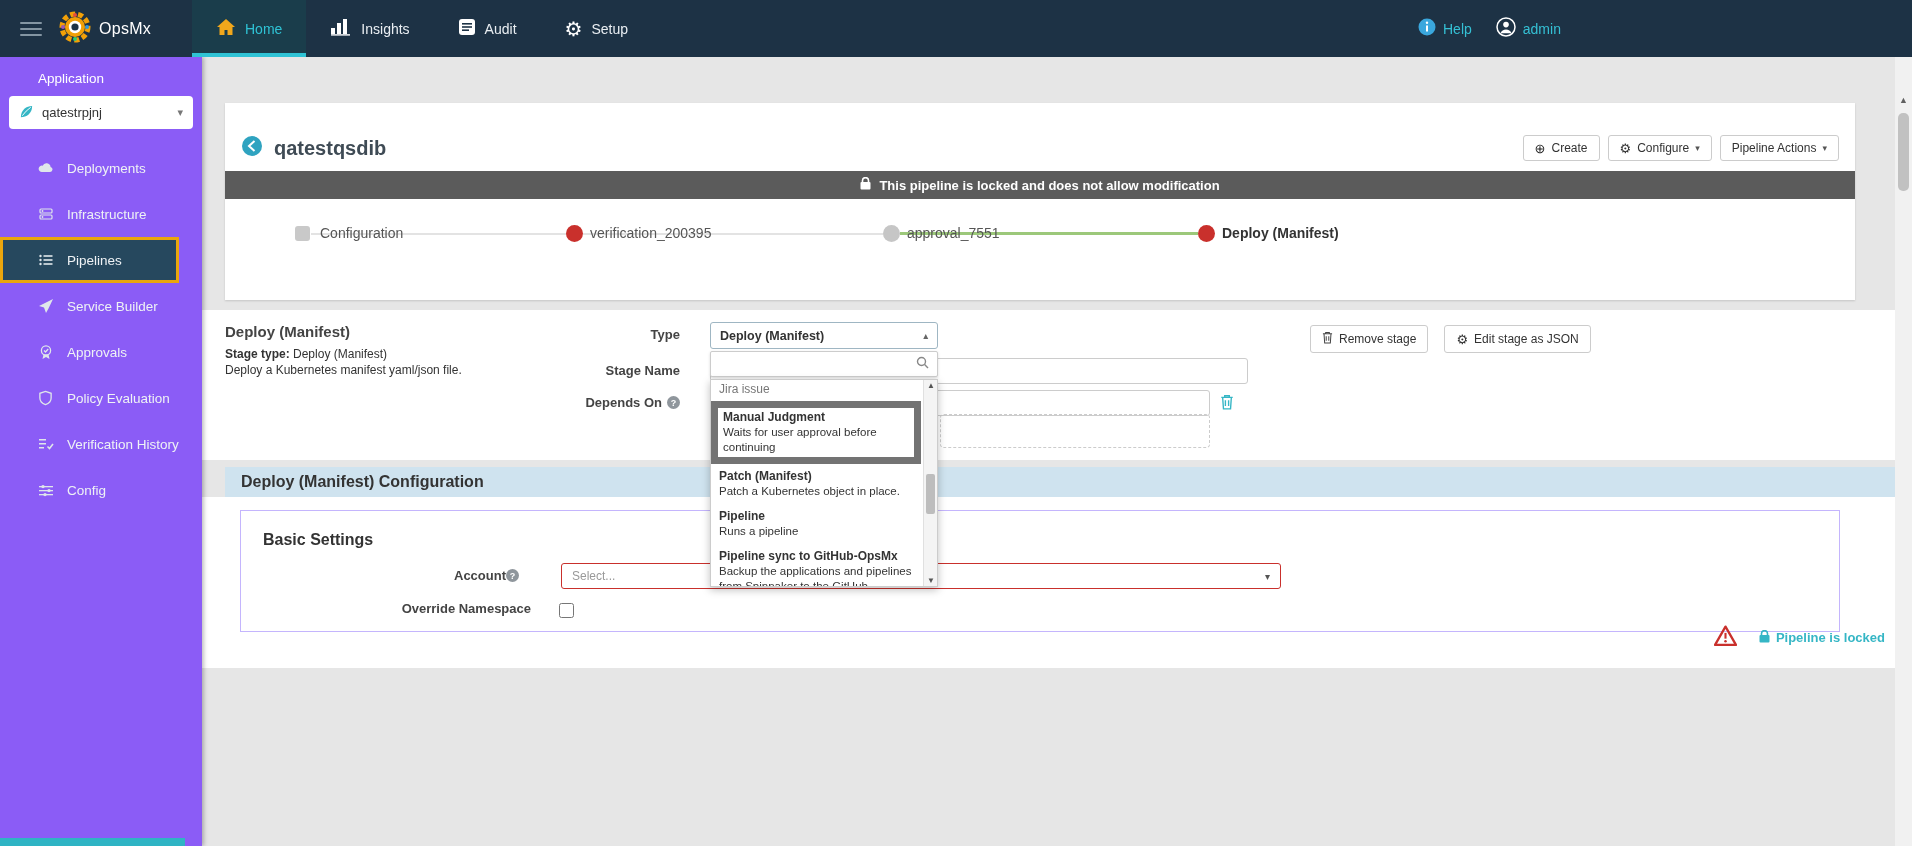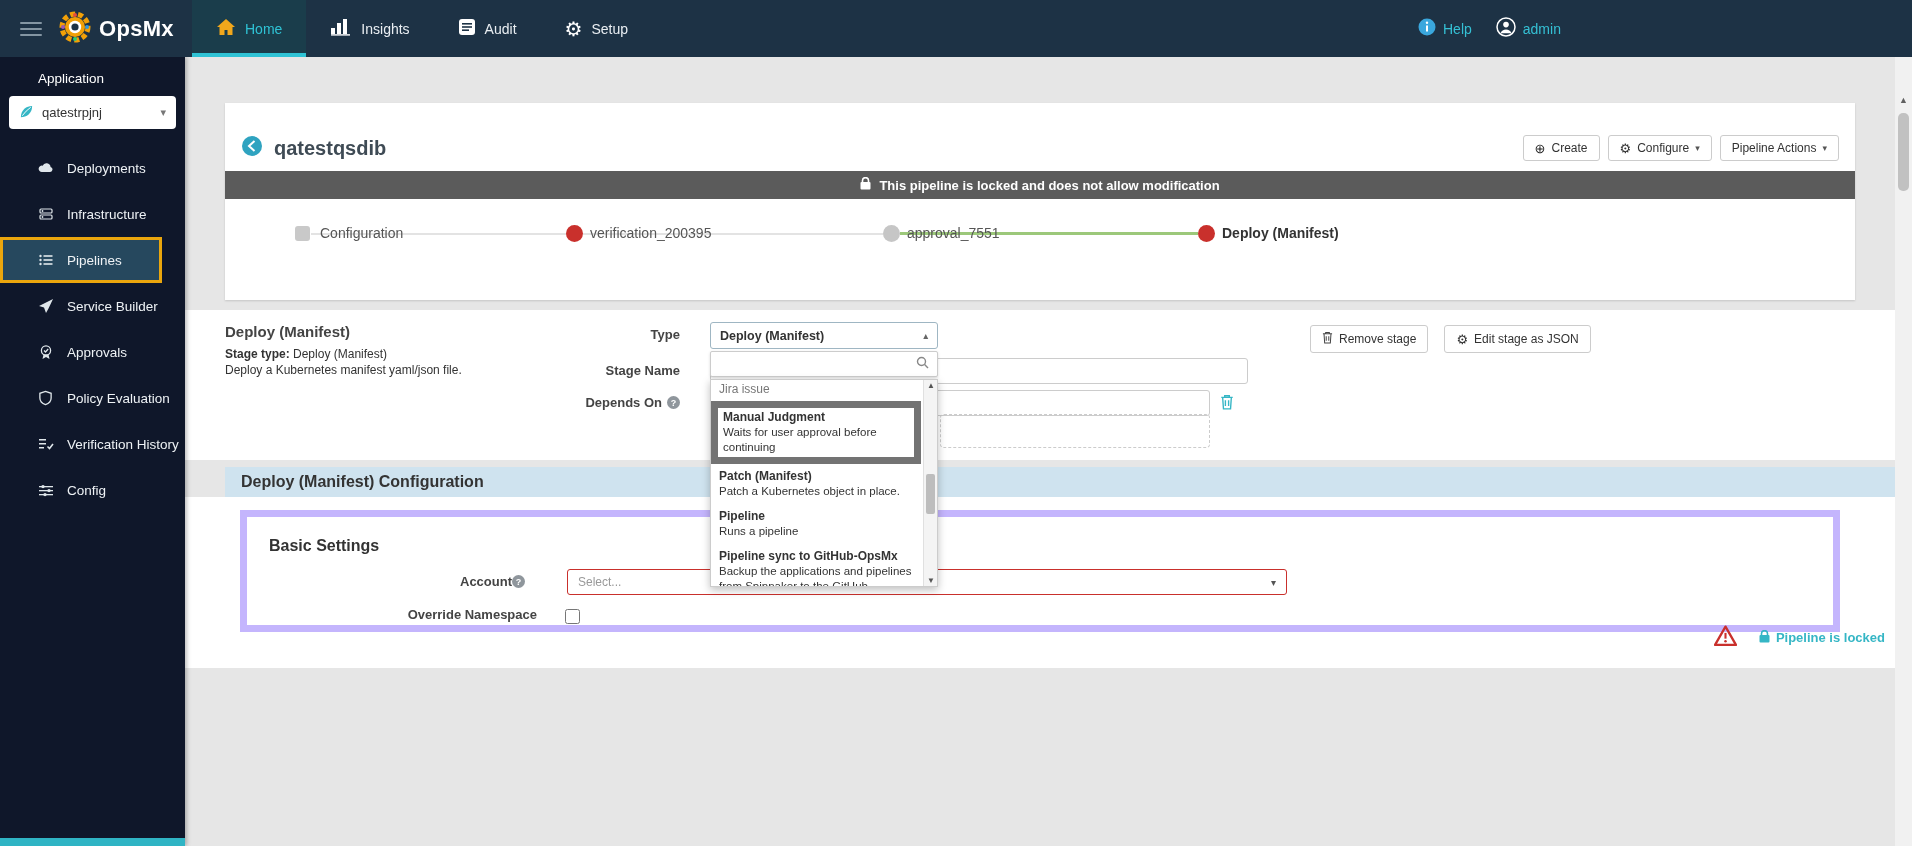--- a/index.html
+++ b/index.html
@@ -5,29 +5,29 @@
   *{box-sizing:border-box;margin:0;padding:0}
   html,body{width:1912px;height:846px}
   body{font-family:"Liberation Sans",sans-serif;background:#e6e6e6;overflow:hidden}
   .screen{position:relative;width:1912px;height:846px}
 
   
   .topbar{position:absolute;top:0;left:0;width:1912px;height:57px;background:#1d3245;display:flex;align-items:center;z-index:30}
   .hamburger{margin-left:20px;width:22px;display:flex;flex-direction:column;gap:4px;cursor:pointer}
   .hamburger i{display:block;height:2px;background:#8496a3;border-radius:1px}
   .brand{display:flex;align-items:center;gap:7px;margin-left:16px;width:124px;cursor:pointer}
-  .brand-name{color:#fff;font-size:22px;font-weight:bold;letter-spacing:.3px}
+  .brand-name{color:#fff;font-size:16px;font-weight:normal;letter-spacing:.3px}
   .topnav{display:flex;height:57px;margin-left:10px}
   .tab{display:flex;align-items:center;gap:9px;padding:0 24px;color:#e9eef2;font-size:14px;cursor:pointer}
   .tab.active{background:#1a3d4b;border-bottom:4px solid #2fc3d5;color:#2fc3d5;padding-top:4px}
   .top-right{position:absolute;left:1418px;top:0;height:57px;display:flex;align-items:center;gap:24px}
   .top-link{display:flex;align-items:center;gap:7px;color:#35c0d4;font-size:14px;cursor:pointer}
 
   
-  .sidebar{position:absolute;top:57px;left:0;width:185px;height:789px;background:#0f172a;z-index:25;box-shadow:2px 0 4px rgba(0,0,0,.25)}
+  .sidebar{position:absolute;top:57px;left:0;width:202px;height:789px;background:#8b5cf6;z-index:25;box-shadow:2px 0 4px rgba(0,0,0,.25)}
   .app-label{color:#fff;font-size:13.5px;padding:14px 0 10px 38px}
   .app-select{margin:0 9px;background:#fff;border-radius:4px;height:33px;display:flex;align-items:center;gap:8px;padding:0 10px;font-size:13px;color:#333;cursor:pointer}
   .app-select .chev{margin-left:auto;color:#777;font-size:11px}
   .side-nav{margin-top:16px}
   .side-item{display:flex;align-items:center;gap:13px;height:46px;padding-left:37px;color:#eef2f5;font-size:13.5px;cursor:pointer}
   .side-item .icon{width:17px;display:flex;justify-content:center}
   .side-item.active{background:#26485e;border:3px solid #eaa60d;margin-right:23px;padding-left:34px}
   .sidebar-strip{position:absolute;bottom:0;left:0;width:185px;height:8px;background:#2fb4c4}
 
   
@@ -86,21 +86,21 @@
   .dd-option.partial .t{font-weight:normal;color:#777}
   .dd-option.hl{border:7px solid #737373;padding:2px 5px}
   .dd-scroll{position:absolute;right:0;top:0;bottom:0;width:14px;background:#f4f4f4;border-left:1px solid #e0e0e0}
   .dd-scroll .up{position:absolute;top:1px;left:3px;font-size:8px;color:#555;cursor:pointer}
   .dd-scroll .down{position:absolute;bottom:1px;left:3px;font-size:8px;color:#555;cursor:pointer}
   .dd-scroll .thumb{position:absolute;top:94px;left:2px;width:9px;height:40px;background:#bdbdbd;border-radius:2px;cursor:pointer}
 
   
   .config-header{position:absolute;left:40px;top:410px;width:1722px;height:30px;background:#cfe3ef;font-size:16px;font-weight:bold;color:#333;line-height:30px;padding-left:16px}
   .panel2{position:absolute;left:0;top:440px;width:1710px;height:171px;background:#fff}
-  .basic-card{position:absolute;left:55px;top:13px;width:1600px;height:122px;border:7px solid #c4b5fd;background:#fff}
+  .basic-card{position:absolute;left:55px;top:13px;width:1600px;height:122px;border:1px solid #c4b5fd;background:#fff}
   .basic-title{position:absolute;left:22px;top:20px;font-size:16px;font-weight:bold;color:#333}
   .b-label{position:absolute;display:flex;justify-content:flex-end;align-items:center;font-size:13px;font-weight:bold;color:#444}
   .account-select{position:absolute;left:320px;top:52px;width:720px;height:26px;border:1px solid #c9302c;border-radius:3px;background:#fff;display:flex;align-items:center;padding:0 10px;font-size:12px;color:#999;cursor:pointer}
   .account-select .caret{margin-left:auto;color:#555;font-size:10px}
   .override-check{position:absolute;left:318px;top:92px;width:15px;height:15px;cursor:pointer}
   .panel-footer{position:absolute;right:10px;top:128px;display:flex;align-items:center;gap:22px}
   .locked-link{display:flex;align-items:flex-start;gap:6px;color:#35b6c5;font-size:13px;font-weight:bold}
 
   
   .page-scrollbar{position:absolute;top:57px;right:0;width:17px;height:789px;background:#f1f1f1;z-index:40}

